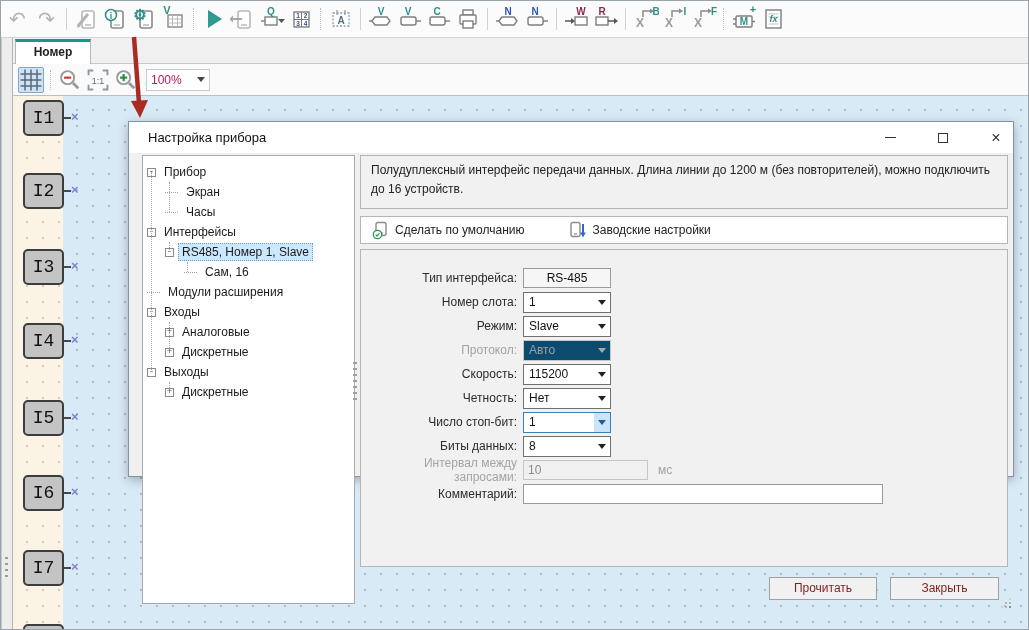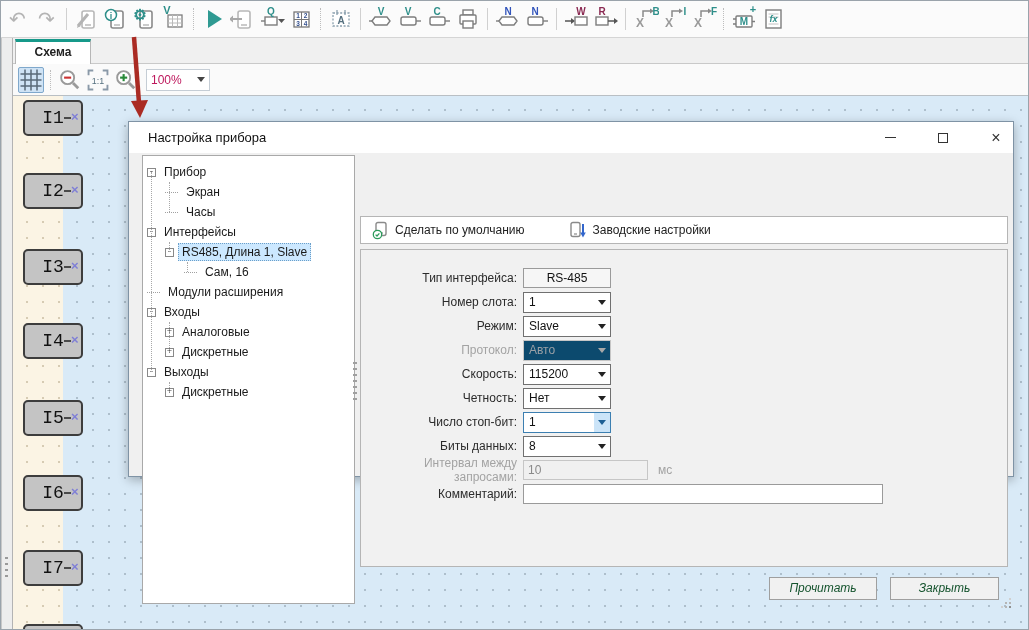--- a/index.html
+++ b/index.html
@@ -42,21 +42,21 @@
   #gutter-grip{left:4px;top:556px;width:3px;height:20px;
     background:repeating-linear-gradient(#9a9a9a 0 2px,transparent 2px 6px);}
   #canvas{left:12px;top:95px;width:1017px;height:535px;background:#d9eaf7;}
   #canvas .dots-blue{position:absolute;left:50px;top:0;right:0;bottom:0;
     background-image:radial-gradient(circle,#aebfcc 0.9px,transparent 1px);
     background-size:16px 16px;background-position:6px 6px;}
   #canvas .strip-beige{position:absolute;left:0;top:0;width:50px;bottom:0;background:#fbf4e4;
     background-image:radial-gradient(circle,#d6cbb3 0.9px,transparent 1px);
     background-size:16px 16px;background-position:6px 6px;}
   .block-row{position:absolute;left:10px;height:36px;}
-  .io-block{position:absolute;left:0;top:0;width:60px;height:36px;background:#c4c4c4;
+  .io-block{position:absolute;left:0;top:0;width:41px;height:36px;background:#c4c4c4;
     border:2px solid #3d3d3d;border-radius:5px;color:#111;
     font-family:"Liberation Mono","DejaVu Sans Mono",monospace;font-size:18px;
     display:flex;align-items:center;justify-content:center;}
   .pin-line{position:absolute;left:41px;top:17px;width:7px;height:2px;background:#4a4a4a;}
   .pin-x{position:absolute;left:48px;top:9px;color:#7f7fd6;font-size:13px;font-weight:bold;}
 
   
   #annotation-arrow{left:118px;top:30px;width:40px;height:95px;z-index:60;pointer-events:none;}
 
   
@@ -111,21 +111,21 @@
   .combo.focused .cbtn{background:#cbe4f8;}
   .combo.focused .ctri{border-top-color:#1d5f94;}
   .ro-box{width:88px;height:20px;background:#f6f6f6;border:1px solid #9a9a9a;
     text-align:center;line-height:18px;color:#111;flex:none;}
   .ftext{height:20px;border:1px solid #c6c6c6;background:#f0f0f0;color:#8a8a8a;
     font-size:12px;padding:0 4px;font-family:inherit;}
   .ftext.enabled{background:#fff;border:1px solid #9a9a9a;color:#111;}
   .fsuffix{margin-left:10px;color:#a3a3a3;}
 
   .dlg-btn{position:absolute;top:455px;height:23px;background:#f1f1f1;border:1px solid #9f9f9f;
-    font-size:12px;color:#14532d;text-align:center;line-height:21px;font-style:italic;}
+    font-size:12px;color:#7f1d1d;text-align:center;line-height:21px;}
   #btn-read{left:640px;width:108px;} #btn-close-dlg{left:761px;width:109px;}
   #resize-grip{left:872px;top:476px;width:12px;height:12px;}
   #resize-grip i{position:absolute;width:2px;height:2px;background:#8f8f8f;
     box-shadow:0 0 0 #8f8f8f, -4px 0 0 #b5b5b5, 0 -4px 0 #b5b5b5, -8px 0 0 #d0d0d0, 0 -8px 0 #d0d0d0, -4px -4px 0 #b5b5b5;
     right:2px;bottom:2px;}
 </style>
 </head>
 <body>
 
 <div id="screen">
@@ -307,21 +307,21 @@
       <span class="tbbtn">
         <svg viewBox="0 0 26 26">
           <rect x="6" y="4" width="15" height="18" fill="#fff" stroke="#7d7d7d" stroke-width="1.4"></rect>
           <path d="M8.5 8h10M8.5 11h10M8.5 18h10" stroke="#c2c2c2" stroke-width="1" fill="none"></path>
           <text x="13.5" y="16" font-size="9" font-weight="bold" fill="#2e8f8a" text-anchor="middle" font-family="Liberation Sans, sans-serif" font-style="italic">fx</text>
         </svg>
       </span>
     </div>
 
   <div id="tabbar" class="abs">
-    <div id="tab-schema">Схема</div>
+    <div id="tab-schema">Номер</div>
   </div>
 
   <div id="zoombar" class="abs">
     <span class="zbtn active">
       <svg viewBox="0 0 16 16">
         <g stroke="#5a6a78" stroke-width="1">
           <path d="M4 1v14M8 1v14M12 1v14M1 4h14M1 8h14M1 12h14" fill="none"></path>
         </g>
       </svg>
     </span>
@@ -446,21 +446,21 @@
         <div class="trow" style="padding-left: 22px;">
           <span class="stub"></span>
           <span class="tlabel">Часы</span>
         </div>
         <div class="trow" style="padding-left: 4px;">
           <span class="exp">-</span>
           <span class="tlabel">Интерфейсы</span>
         </div>
         <div class="trow" style="padding-left: 22px;">
           <span class="exp">-</span>
-          <span class="tlabel selected">RS485, Длина 1, Slave</span>
+          <span class="tlabel selected">RS485, Номер 1, Slave</span>
         </div>
         <div class="trow" style="padding-left: 41px;">
           <span class="stub"></span>
           <span class="tlabel">Сам, 16</span>
         </div>
         <div class="trow" style="padding-left: 4px;">
           <span class="stub"></span>
           <span class="tlabel">Модули расширения</span>
         </div>
         <div class="trow" style="padding-left: 4px;">
@@ -485,20 +485,23 @@
         </div>
         <div class="tguide abs" style="left: 8px; top: 16px; height: 200px;"></div>
         <div class="tguide abs" style="left: 26px; top: 26px; height: 30px;"></div>
         <div class="tguide abs" style="left: 26px; top: 86px; height: 10px;"></div>
         <div class="tguide abs" style="left: 44px; top: 106px; height: 10px;"></div>
         <div class="tguide abs" style="left: 26px; top: 166px; height: 30px;"></div>
         <div class="tguide abs" style="left: 26px; top: 226px; height: 10px;"></div>
       </div>
     <div id="panel-splitter" class="abs"></div>
 
+    <div id="desc-box" class="abs">
+      <span>Полудуплексный интерфейс передачи данных. Длина линии до 1200 м (без повторителей), можно подключить до 16 устройств.</span>
+    </div>
     <div id="desc-splitter" class="abs"><span class="dots"></span></div>
 
     <div id="actions-bar" class="abs">
       <span class="action-btn">
         <svg viewBox="0 0 19 19">
           <rect x="5" y="1.5" width="10" height="13" rx="2" fill="#fff" stroke="#8a8a8a" stroke-width="1.4"></rect>
           <line x1="8" y1="12" x2="12" y2="12" stroke="#8a8a8a" stroke-width="1.2"></line>
           <circle cx="6.5" cy="13.5" r="4.2" fill="#fff" stroke="#2a9a5a" stroke-width="1.3"></circle>
           <path d="M4.6 13.6l1.4 1.4 2.4-2.6" fill="none" stroke="#2a9a5a" stroke-width="1.3"></path>
         </svg>

